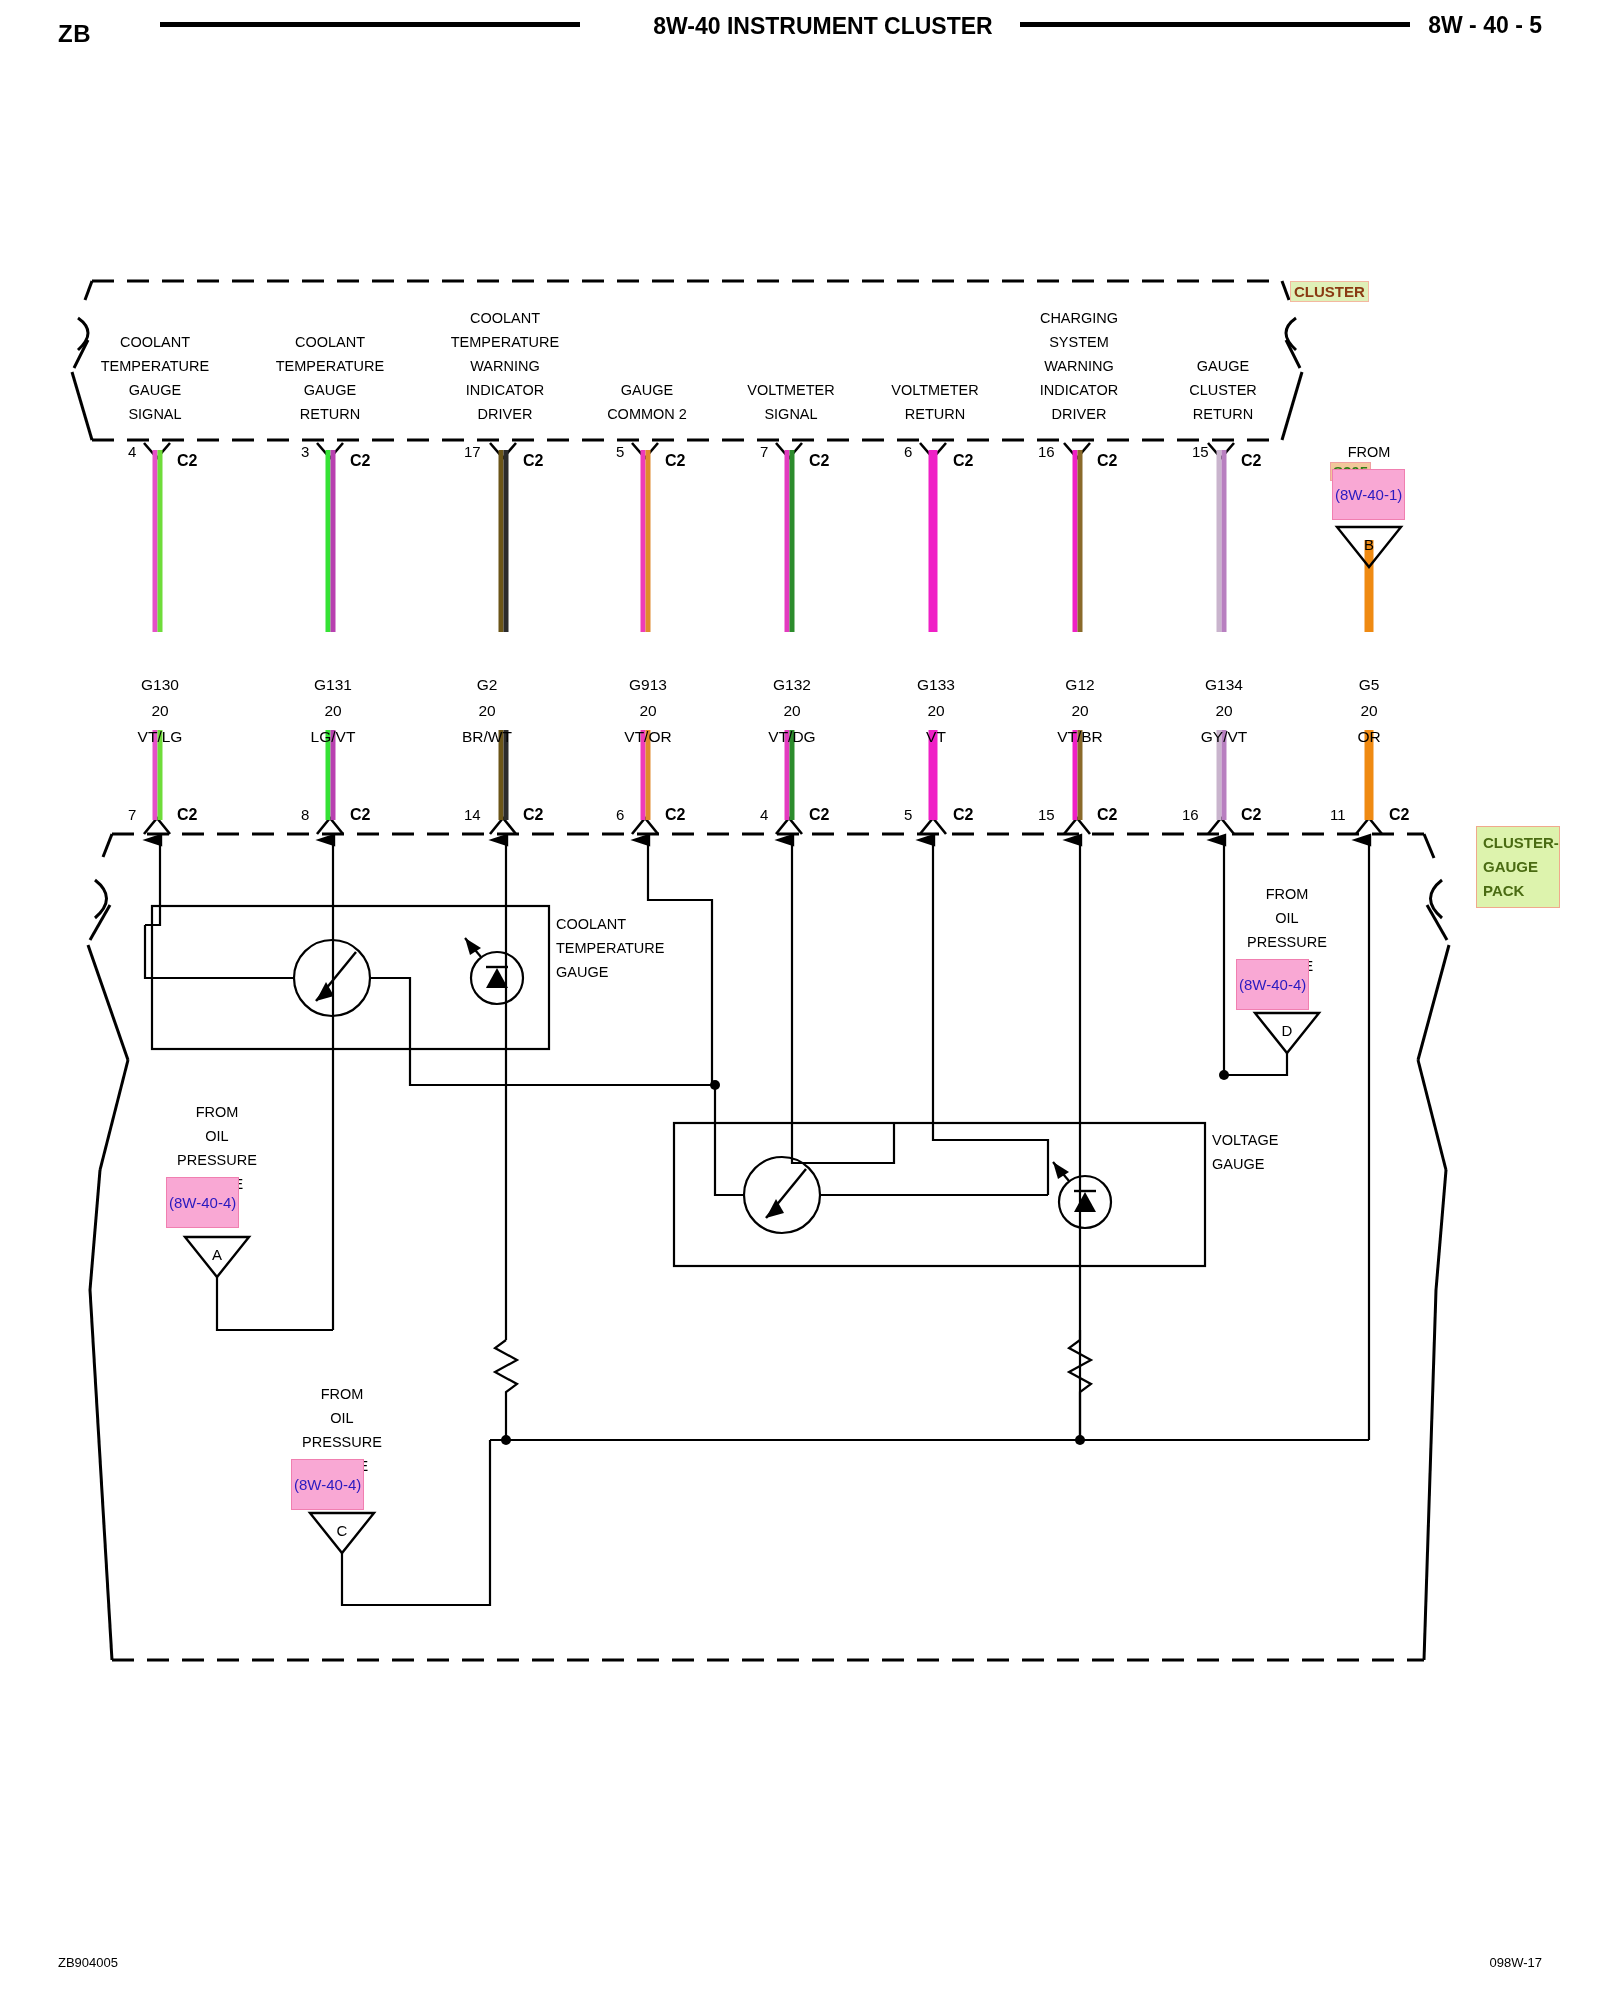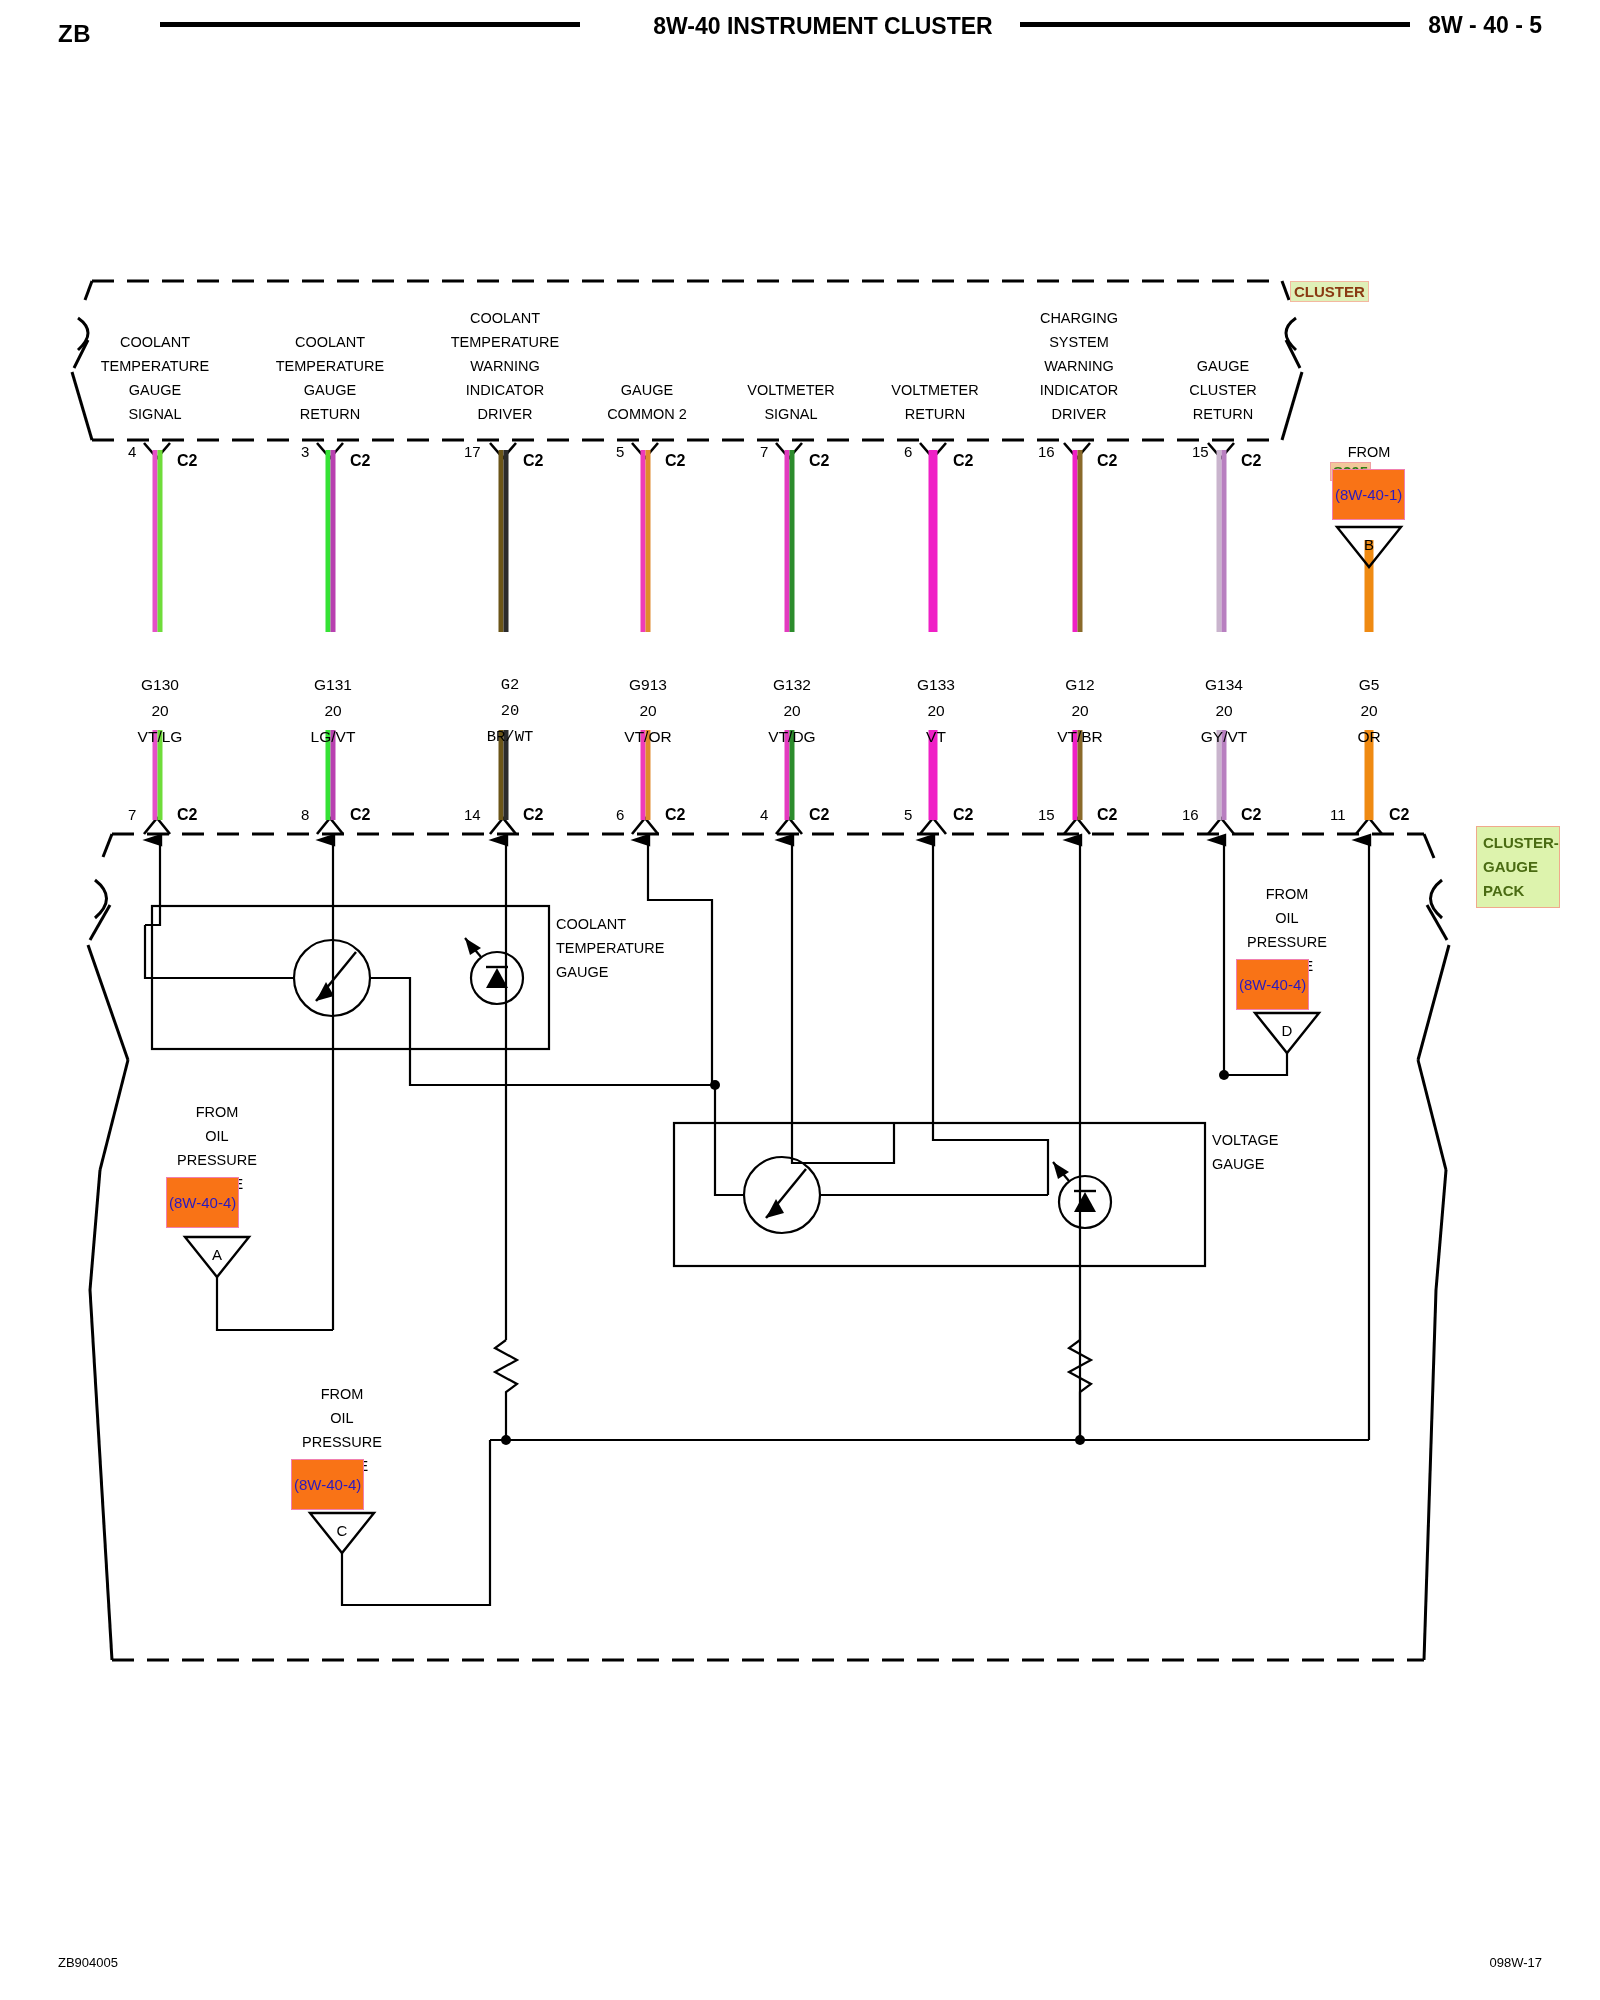--- a/index.html
+++ b/index.html
@@ -36,21 +36,21 @@
 
   .hl-cluster{
     background:#dff0b8;color:#8a3a12;font-weight:bold;font-size:15px;
     border:1px solid #f3b9a0;padding:1px 3px;
   }
   .hl-s205{
     background:#f2c79a;color:#2e7d16;font-weight:bold;font-size:15px;
     border:1px solid #f0a0a0;padding:0 2px;
   }
   .hl-ref{
-    background:#f97316;color:#2a1ac0;font-size:15px;
+    background:#f9a8d4;color:#2a1ac0;font-size:15px;
     border:1px solid #f07fb0;padding:16px 2px;
   }
   .box-cluster-pack{
     position:absolute;background:#ddf3ad;border:1px solid #f0a98c;
     color:#4a6b12;font-weight:bold;font-size:15px;line-height:24px;
     padding:4px 6px;
   }
 </style>
 </head>
 <body>
@@ -295,21 +295,21 @@
   <div class="c2" style="left:809px;top:452px;">C2</div>
   <div class="pinnum" style="left:904px;top:443px;">6</div>
   <div class="c2" style="left:953px;top:452px;">C2</div>
   <div class="pinnum" style="left:1038px;top:443px;">16</div>
   <div class="c2" style="left:1097px;top:452px;">C2</div>
   <div class="pinnum" style="left:1192px;top:443px;">15</div>
   <div class="c2" style="left:1241px;top:452px;">C2</div>
 
   <div class="wlbl" style="left:85px;top:640px;width:150px;">G130<br>20<br>VT/LG</div>
   <div class="wlbl" style="left:258px;top:640px;width:150px;">G131<br>20<br>LG/VT</div>
-  <div class="wlbl" style="left:435px;top:640px;width:150px;font-family:Liberation Mono, monospace;">G2<br>20<br>BR/WT</div>
+  <div class="wlbl" style="left:412px;top:640px;width:150px;">G2<br>20<br>BR/WT</div>
   <div class="wlbl" style="left:573px;top:640px;width:150px;">G913<br>20<br>VT/OR</div>
   <div class="wlbl" style="left:717px;top:640px;width:150px;">G132<br>20<br>VT/DG</div>
   <div class="wlbl" style="left:861px;top:640px;width:150px;">G133<br>20<br>VT</div>
   <div class="wlbl" style="left:1005px;top:640px;width:150px;text-align:center;">G12<br>20<br>VT/BR</div>
   <div class="wlbl" style="left:1149px;top:640px;width:150px;">G134<br>20<br>GY/VT</div>
   <div class="wlbl" style="left:1294px;top:640px;width:150px;">G5<br>20<br>OR</div>
 
   <div class="pinnum" style="left:128px;top:806px;">7</div>
   <div class="c2" style="left:177px;top:806px;">C2</div>
   <div class="pinnum" style="left:301px;top:806px;">8</div>

